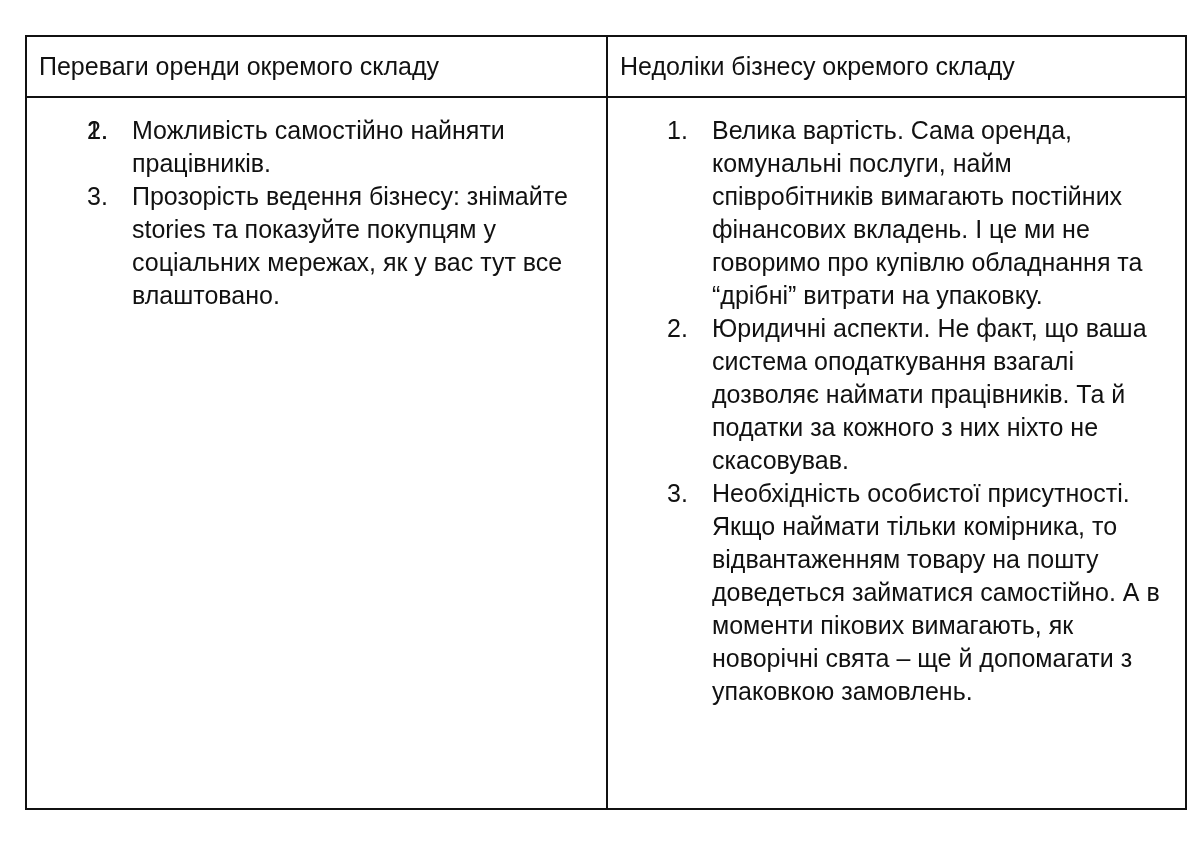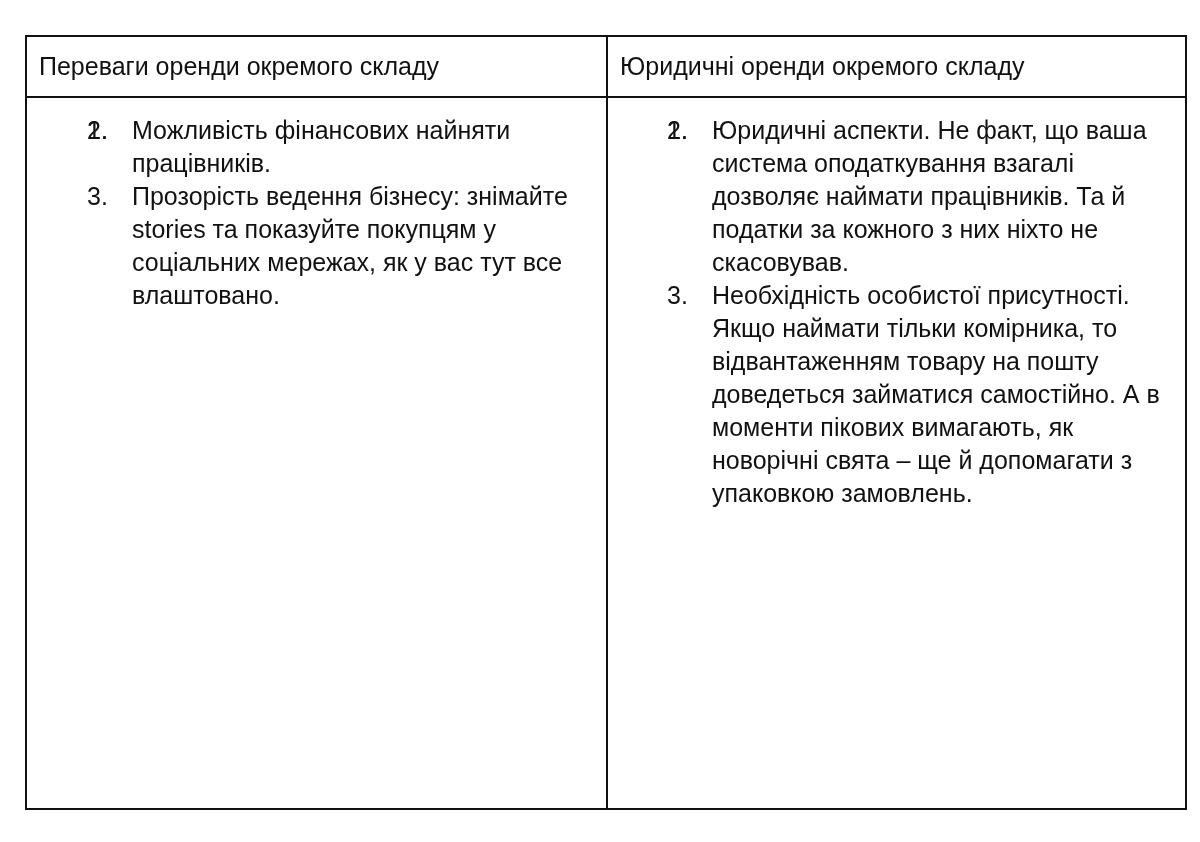--- a/index.html
+++ b/index.html
@@ -84,42 +84,43 @@
     .body-cell.right .num { left: 59px; }
   </style>
 </head>
 <body>
 
 <div class="doc-table">
   <div class="col-divider"></div>
   <div class="header-divider"></div>
 
   <div class="header-cell left">Переваги оренди окремого складу</div>
-  <div class="header-cell right">Юридичні оренди окремого складу</div>
+  <div class="header-cell right">Недоліки бізнесу окремого складу</div>
 
   <div class="body-cell left">
     <ol class="list">
       <li>
         <span class="num">1.</span>
       </li>
       <li>
         <span class="num">2.</span>
-        <span>Можливість фінансових найняти працівників.</span>
+        <span>Можливість самостійно найняти працівників.</span>
       </li>
       <li>
         <span class="num">3.</span>
         <span>Прозорість ведення бізнесу: знімайте stories та показуйте покупцям у соціальних мережах, як у вас тут все влаштовано.</span>
       </li>
     </ol>
   </div>
 
   <div class="body-cell right">
     <ol class="list">
       <li>
         <span class="num">1.</span>
+        <span>Велика вартість. Сама оренда, комунальні послуги, найм співробітників вимагають постійних фінансових вкладень. І це ми не говоримо про купівлю обладнання та “дрібні” витрати на упаковку.</span>
       </li>
       <li>
         <span class="num">2.</span>
         <span>Юридичні аспекти. Не факт, що ваша система оподаткування взагалі дозволяє наймати працівників. Та й податки за кожного з них ніхто не скасовував.</span>
       </li>
       <li>
         <span class="num">3.</span>
         <span>Необхідність особистої присутності. Якщо наймати тільки комірника, то відвантаженням товару на пошту доведеться займатися самостійно. А в моменти пікових вимагають, як новорічні свята – ще й допомагати з упаковкою замовлень.</span>
       </li>
     </ol>

